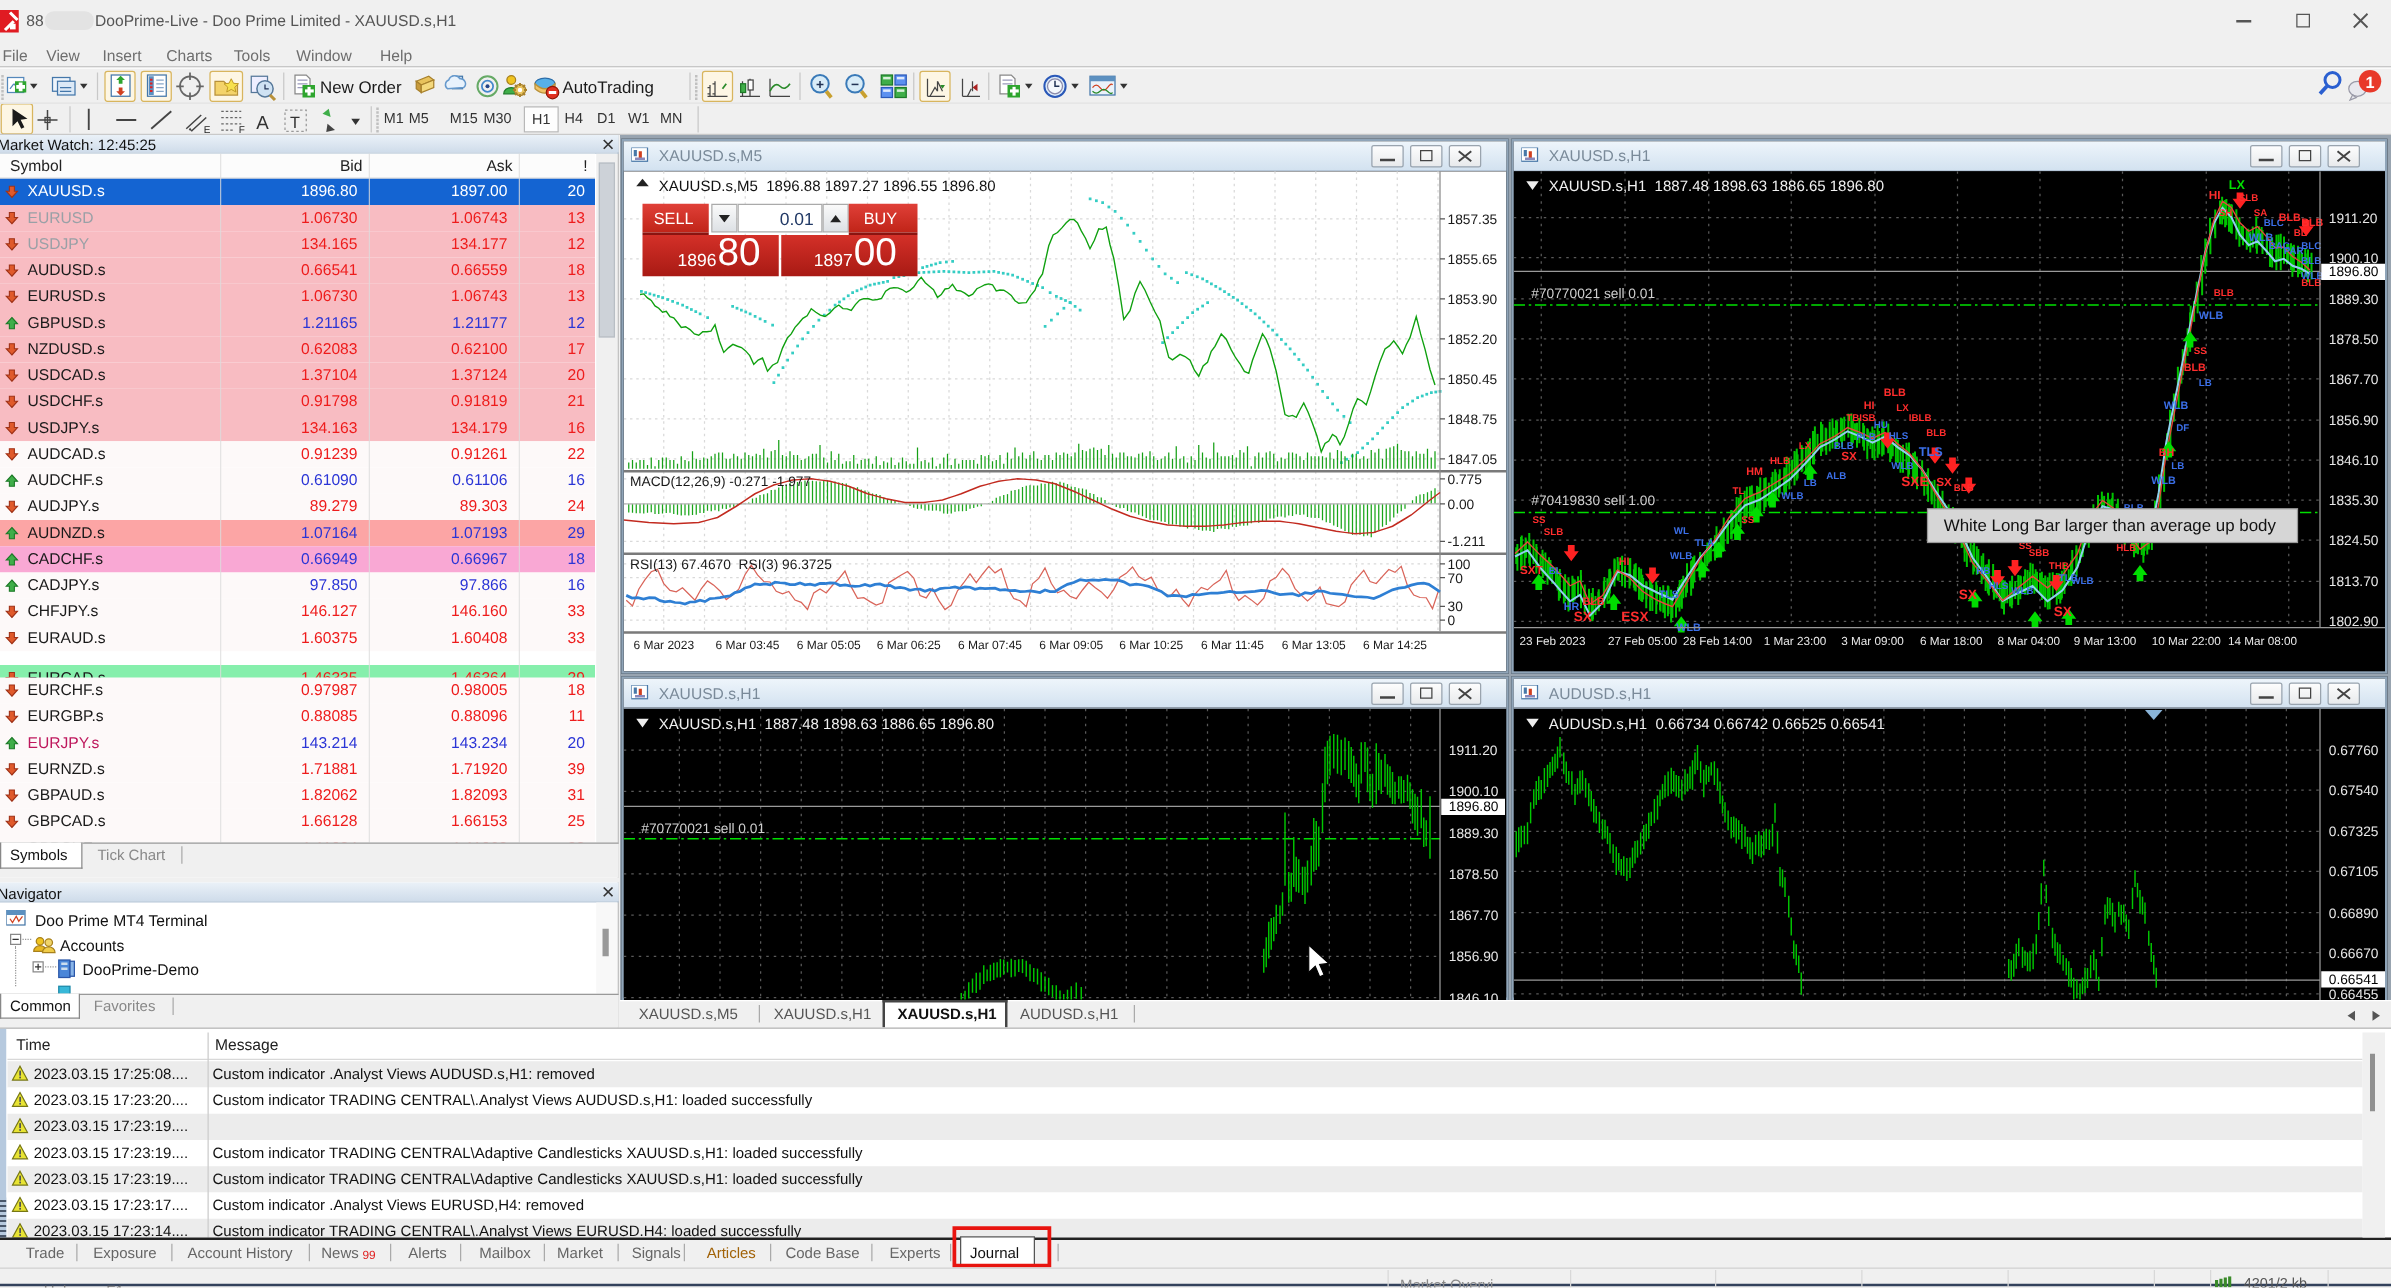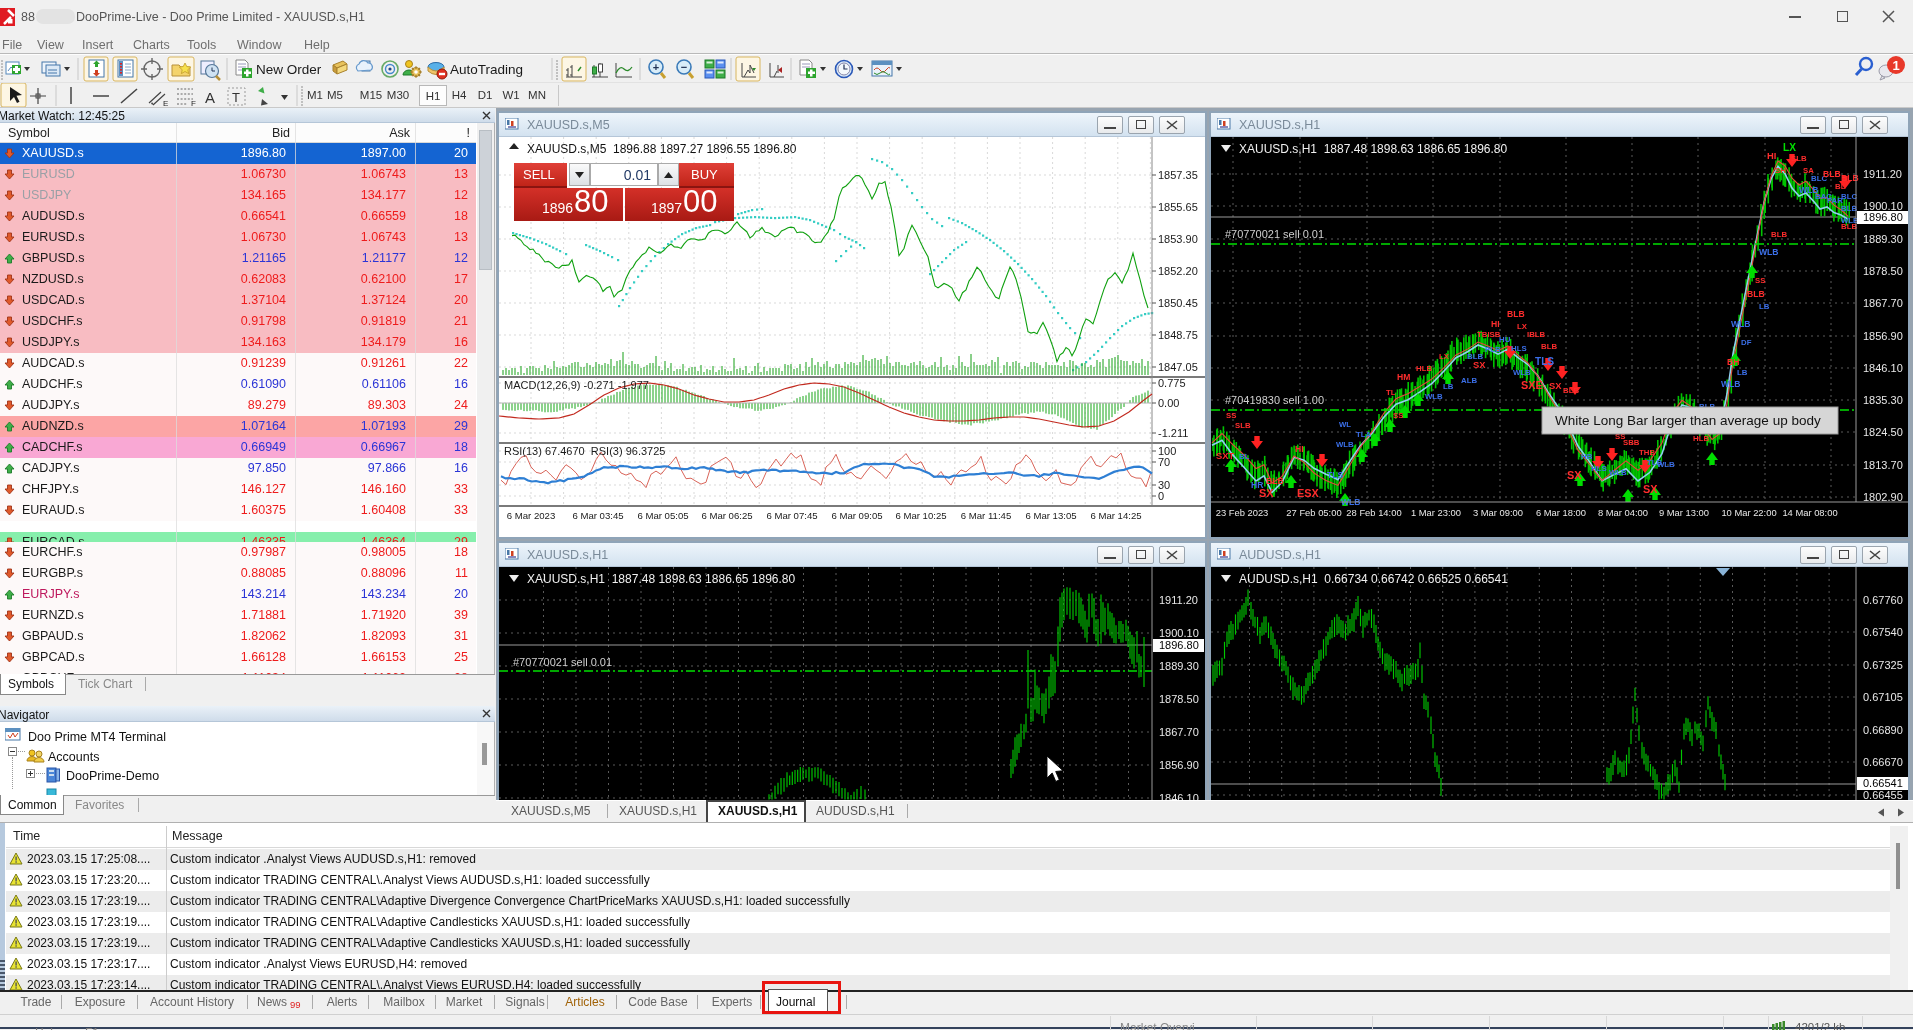--- a/index.html
+++ b/index.html
@@ -2241,21 +2241,20 @@
     <span style="position:absolute;left:21px;top:3px;font-size:12px;color:#111">2023.03.15 17:23:20....</span>
     <span style="position:absolute;left:164px;top:3px;font-size:12px;color:#111">Custom indicator TRADING CENTRAL\.Analyst Views AUDUSD.s,H1: loaded successfully</span>
   </div>
 <div style="position:absolute;left:6px;top:891px;width:1884px;height:21px;background:#ececec;overflow:hidden">
     <svg width="14" height="13" style="position:absolute;left:3px;top:3px">
       <path d="M7 1 L13 12 H1 Z" fill="#e8e433" stroke="#777714" stroke-width="1"></path>
       <rect x="6.4" y="4.5" width="1.4" height="4" fill="#555"></rect>
       <rect x="6.4" y="9.3" width="1.4" height="1.4" fill="#555"></rect>
     </svg>
     <span style="position:absolute;left:21px;top:3px;font-size:12px;color:#111">2023.03.15 17:23:19....</span>
-    <span style="position:absolute;left:164px;top:3px;font-size:12px;color:#111">Custom indicator TRADING CENTRAL\Adaptive Divergence Convergence ChartPriceMarks XAUUSD.s,H1: loaded successfully</span>
   </div>
 <div style="position:absolute;left:6px;top:912px;width:1884px;height:21px;background:#ffffff;overflow:hidden">
     <svg width="14" height="13" style="position:absolute;left:3px;top:3px">
       <path d="M7 1 L13 12 H1 Z" fill="#e8e433" stroke="#777714" stroke-width="1"></path>
       <rect x="6.4" y="4.5" width="1.4" height="4" fill="#555"></rect>
       <rect x="6.4" y="9.3" width="1.4" height="1.4" fill="#555"></rect>
     </svg>
     <span style="position:absolute;left:21px;top:3px;font-size:12px;color:#111">2023.03.15 17:23:19....</span>
     <span style="position:absolute;left:164px;top:3px;font-size:12px;color:#111">Custom indicator TRADING CENTRAL\Adaptive Candlesticks XAUUSD.s,H1: loaded successfully</span>
   </div>

